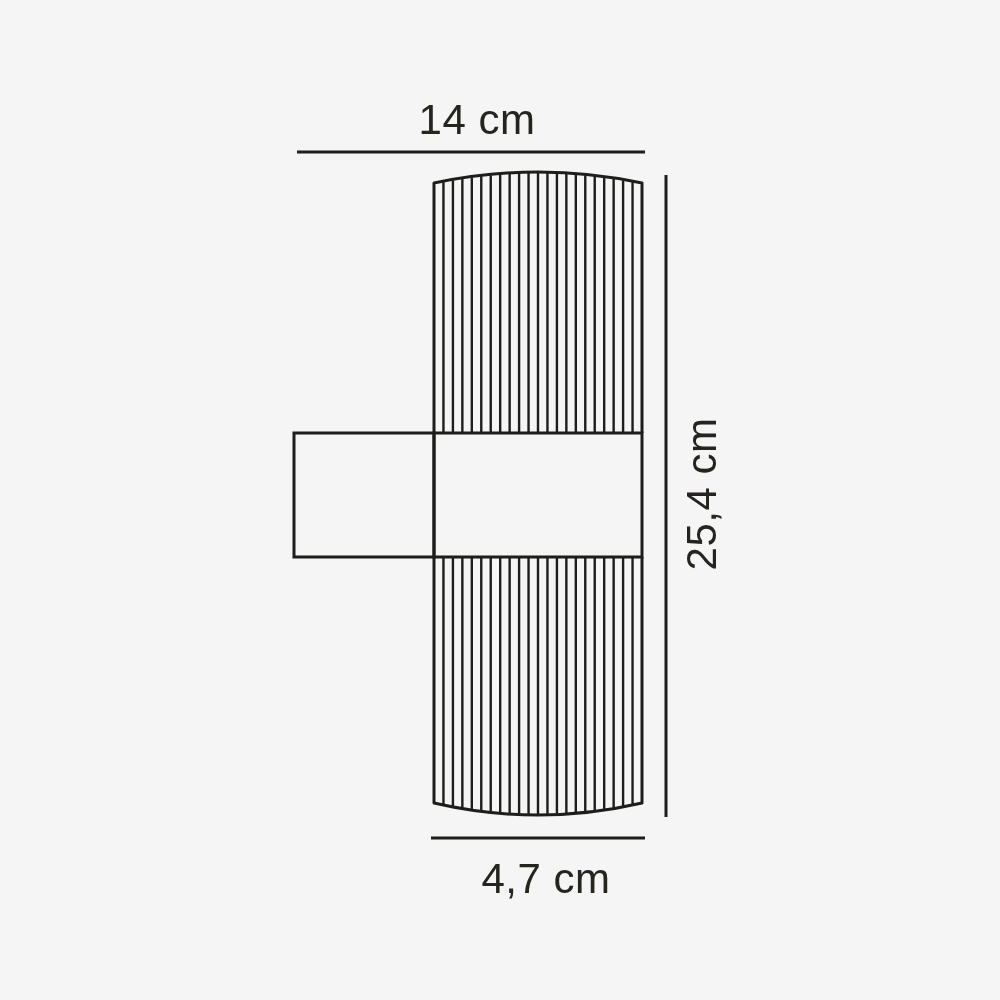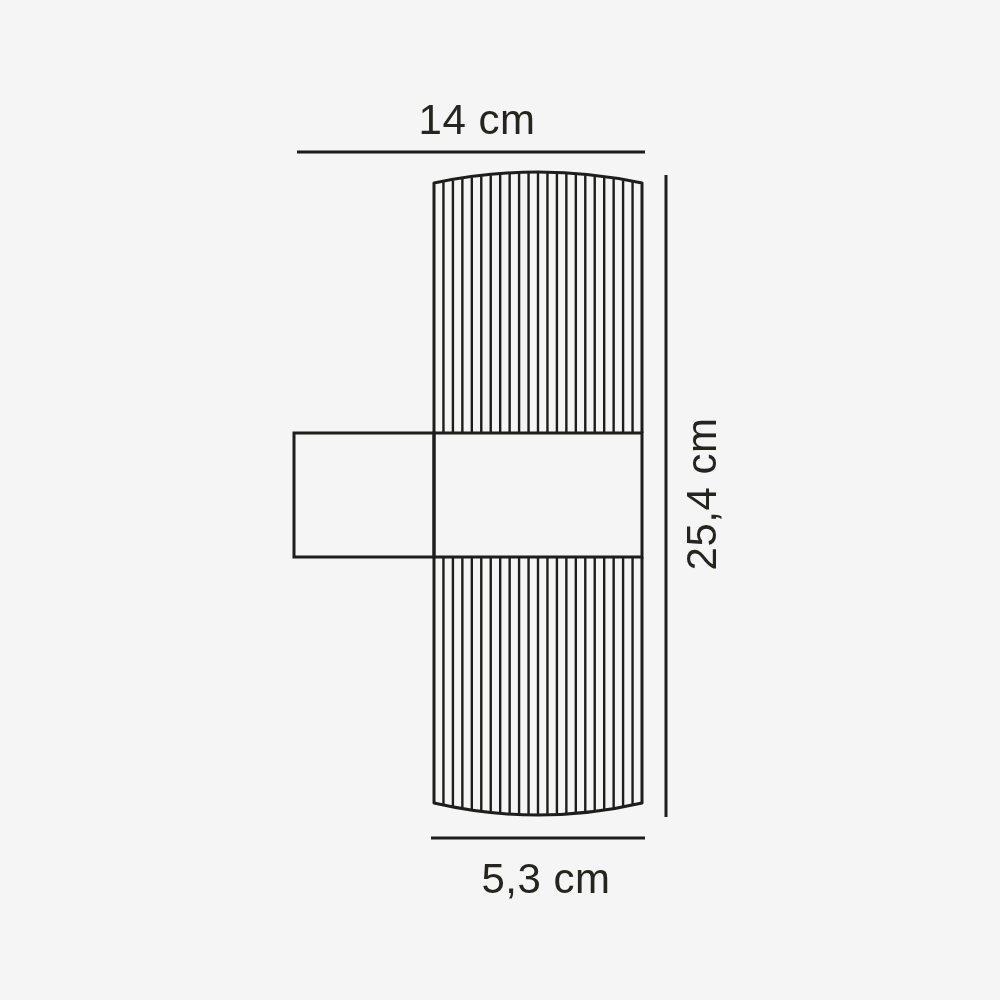--- a/index.html
+++ b/index.html
@@ -113,14 +113,14 @@
           <line x1="623.09" x2="623.09" y1="558" y2="805.97"></line>
           <line x1="632.55" x2="632.55" y1="558" y2="804.08"></line>
         </g>
     </g>
   </svg>
 
   <div class="dim-label top">14 cm</div>
 
   <div class="dim-label right">25,4 cm</div>
 
-  <div class="dim-label bottom">5,3 cm</div>
+  <div class="dim-label bottom">4,7 cm</div>
 </div>
 
 </body></html>

